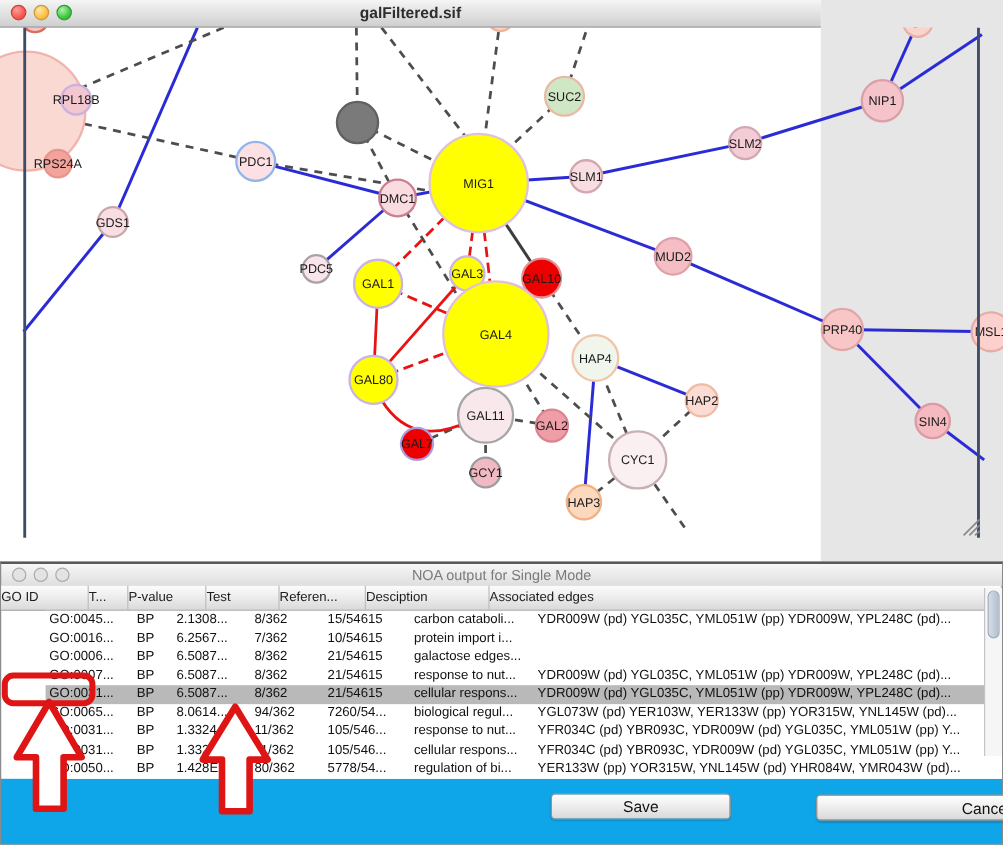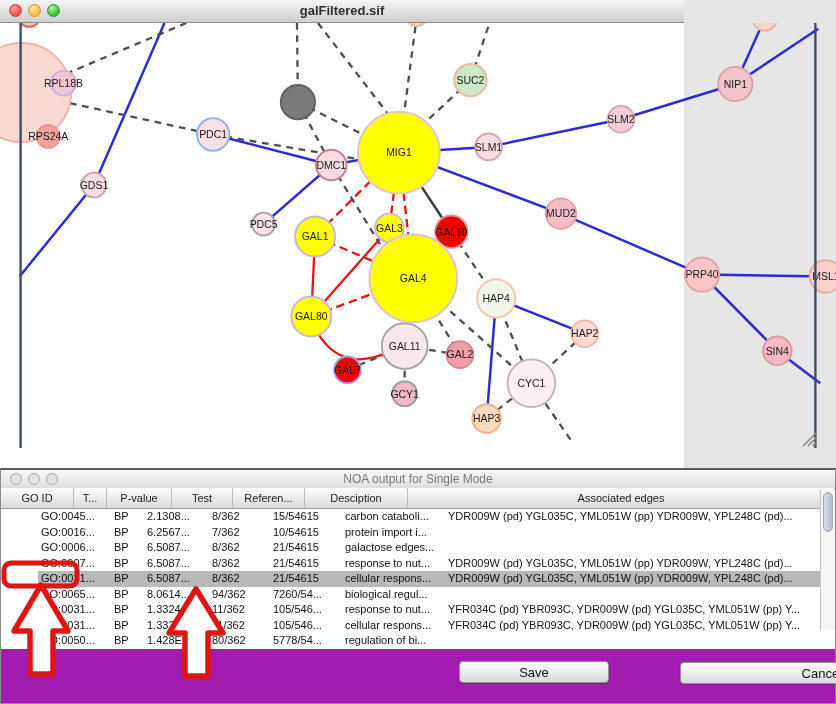--- a/index.html
+++ b/index.html
@@ -16,33 +16,33 @@
   .light{width:13px;height:13px;border-radius:50%;box-sizing:border-box;}
   .light.red{background:radial-gradient(circle at 35% 30%,#ff9d97,#f85a52 60%,#d84138);border:1px solid #c0443c;}
   .light.yellow{background:radial-gradient(circle at 35% 30%,#ffe9a8,#fdbf45 60%,#e0a52f);border:1px solid #c79a33;}
   .light.green{background:radial-gradient(circle at 35% 30%,#b5f0b0,#3ec93f 60%,#2ba32c);border:1px solid #2f9a31;}
   .light.inactive{background:#e3e3e3;border:1px solid #ababab;}
 
   .graph-window{position:absolute;left:0;top:0;width:684px;height:468px;background:#fff;}
   .graph-window svg{display:block;}
 
   .noa-window{position:absolute;left:0;top:468px;width:836px;height:236px;
-    background:#a21caf;box-sizing:border-box;border:1px solid #8a8a8a;border-top:2px solid #5a5a5a;}
+    background:#0ea5e9;box-sizing:border-box;border:1px solid #8a8a8a;border-top:2px solid #5a5a5a;}
   .noa-window .titlebar{height:18px;background:linear-gradient(#f7f7f7,#dedede);
     border-bottom:1px solid #a8a8a8;}
   .noa-window .titlebar .title{top:2px;font-weight:normal;color:#7a7a7a;font-size:12px;}
   .noa-window .lights{top:3px;}
   .noa-window .light{width:12px;height:12px;}
 
   
   .table{position:absolute;left:0;top:18px;width:834px;background:#fff;}
   .thead{display:grid;grid-template-columns:73px 33px 65px 61px 72px 103px 1fr;
     height:20px;line-height:20px;font-size:11px;color:#1c1c1c;
     background:linear-gradient(#fdfdfd,#dadada);border-bottom:1px solid #9e9e9e;}
-  .thead .hcell{text-align:center;border-right:1px solid #bdbdbd;overflow:hidden;white-space:nowrap;}
+  .thead .hcell{text-align:left;border-right:1px solid #bdbdbd;overflow:hidden;white-space:nowrap;}
   .tbody{position:relative;margin-left:37px;}
   .trow{display:grid;grid-template-columns:73px 33px 65px 61px 72px 103px 1fr;
     height:15.5px;line-height:15.5px;font-size:11px;color:#111;background:#fff;}
   .trow.selected{background:#b9b9b9;}
   .tcell{padding-left:3px;overflow:hidden;white-space:nowrap;}
   .scrollbar{position:absolute;right:0;top:20px;width:15px;height:140px;
     background:#f6f6f6;border-left:1px solid #c4c4c4;box-sizing:border-box;}
   .thumb{position:absolute;left:2px;right:2px;top:2px;height:40px;border-radius:6px;
     background:linear-gradient(90deg,#d4dce6,#b4c0cf);border:1px solid #9fabba;box-sizing:border-box;}
 
@@ -255,20 +255,21 @@
             <div class="tcell">cellular respons...</div>
             <div class="tcell">YDR009W (pd) YGL035C, YML051W (pp) YDR009W, YPL248C (pd)...</div>
           </div>
           <div class="trow">
             <div class="tcell">GO:0065...</div>
             <div class="tcell">BP</div>
             <div class="tcell">8.0614...</div>
             <div class="tcell">94/362</div>
             <div class="tcell">7260/54...</div>
             <div class="tcell">biological regul...</div>
+            <div class="tcell">YGL073W (pd) YER103W, YER133W (pp) YOR315W, YNL145W (pd)...</div>
           </div>
           <div class="trow">
             <div class="tcell">GO:0031...</div>
             <div class="tcell">BP</div>
             <div class="tcell">1.3324...</div>
             <div class="tcell">11/362</div>
             <div class="tcell">105/546...</div>
             <div class="tcell">response to nut...</div>
             <div class="tcell">YFR034C (pd) YBR093C, YDR009W (pd) YGL035C, YML051W (pp) Y...</div>
           </div>
@@ -281,20 +282,21 @@
             <div class="tcell">cellular respons...</div>
             <div class="tcell">YFR034C (pd) YBR093C, YDR009W (pd) YGL035C, YML051W (pp) Y...</div>
           </div>
           <div class="trow">
             <div class="tcell">GO:0050...</div>
             <div class="tcell">BP</div>
             <div class="tcell">1.428E...</div>
             <div class="tcell">80/362</div>
             <div class="tcell">5778/54...</div>
             <div class="tcell">regulation of bi...</div>
+            <div class="tcell">YER133W (pp) YOR315W, YNL145W (pd) YHR084W, YMR043W (pd)...</div>
           </div>
         </div>
     </div>
     <div class="scrollbar">
       <div class="thumb"></div>
     </div>
 
     <div class="button-bar">
       <button class="aqua-btn btn-save">Save</button>
       <button class="aqua-btn btn-cancel">Cancel</button>

